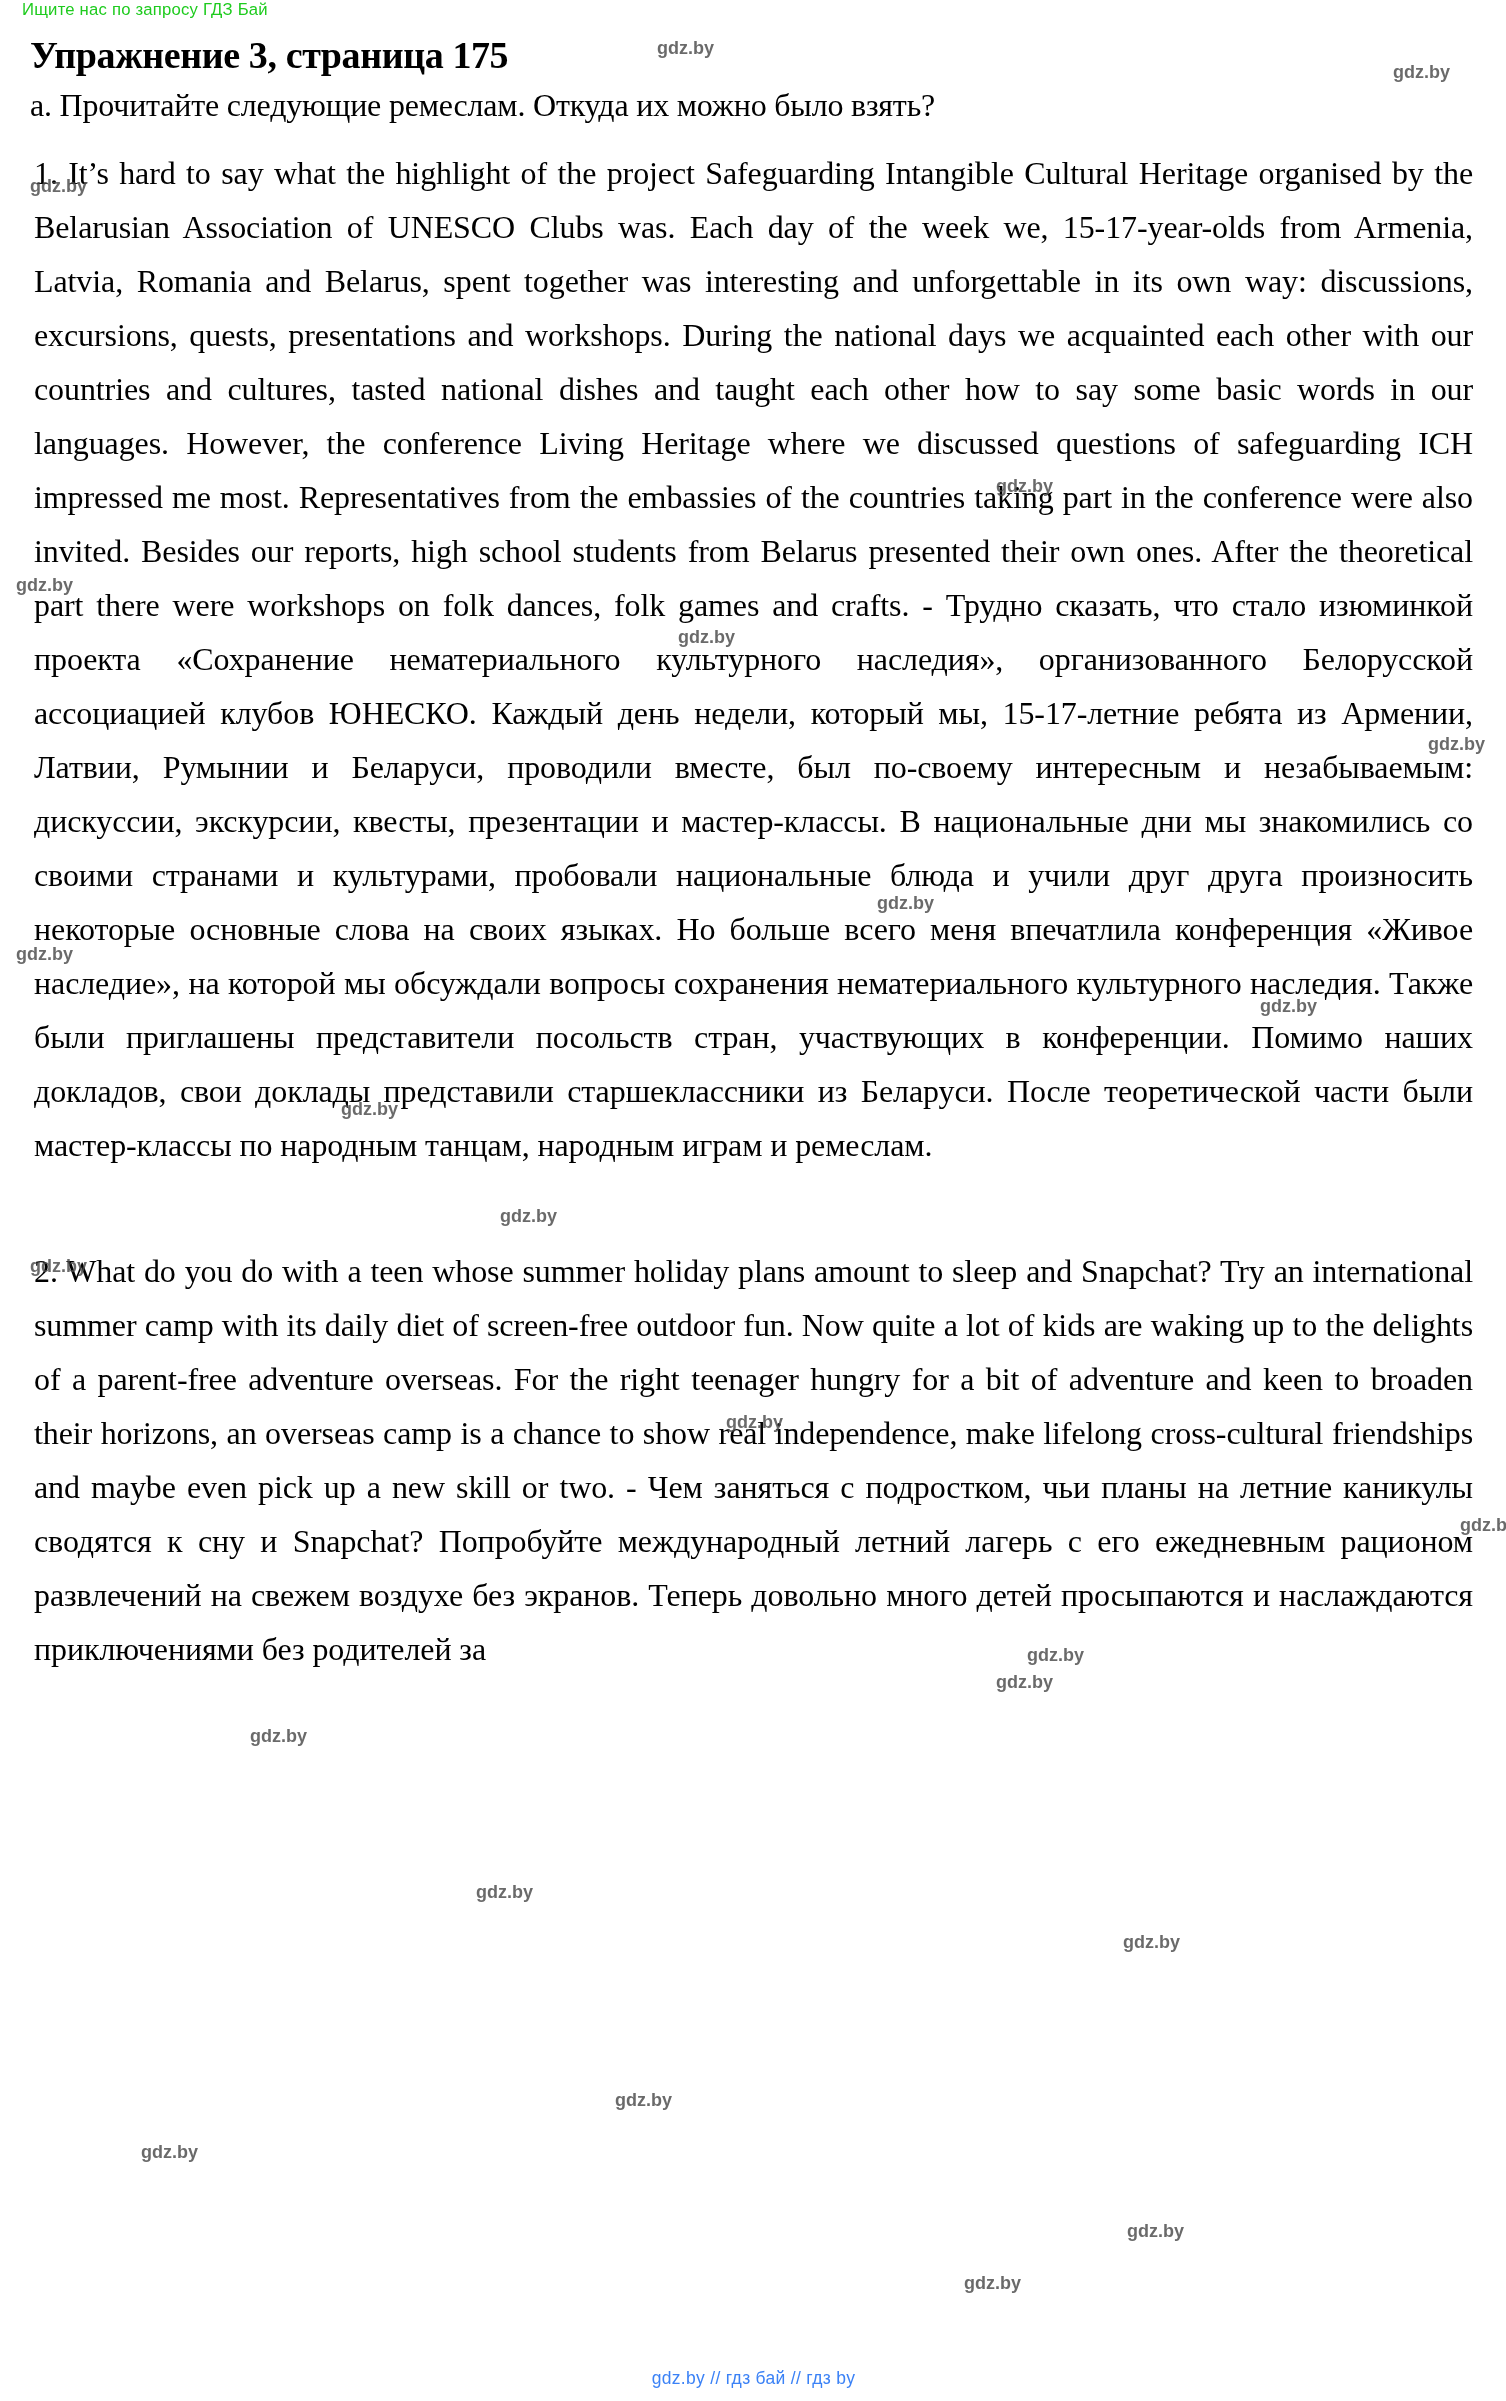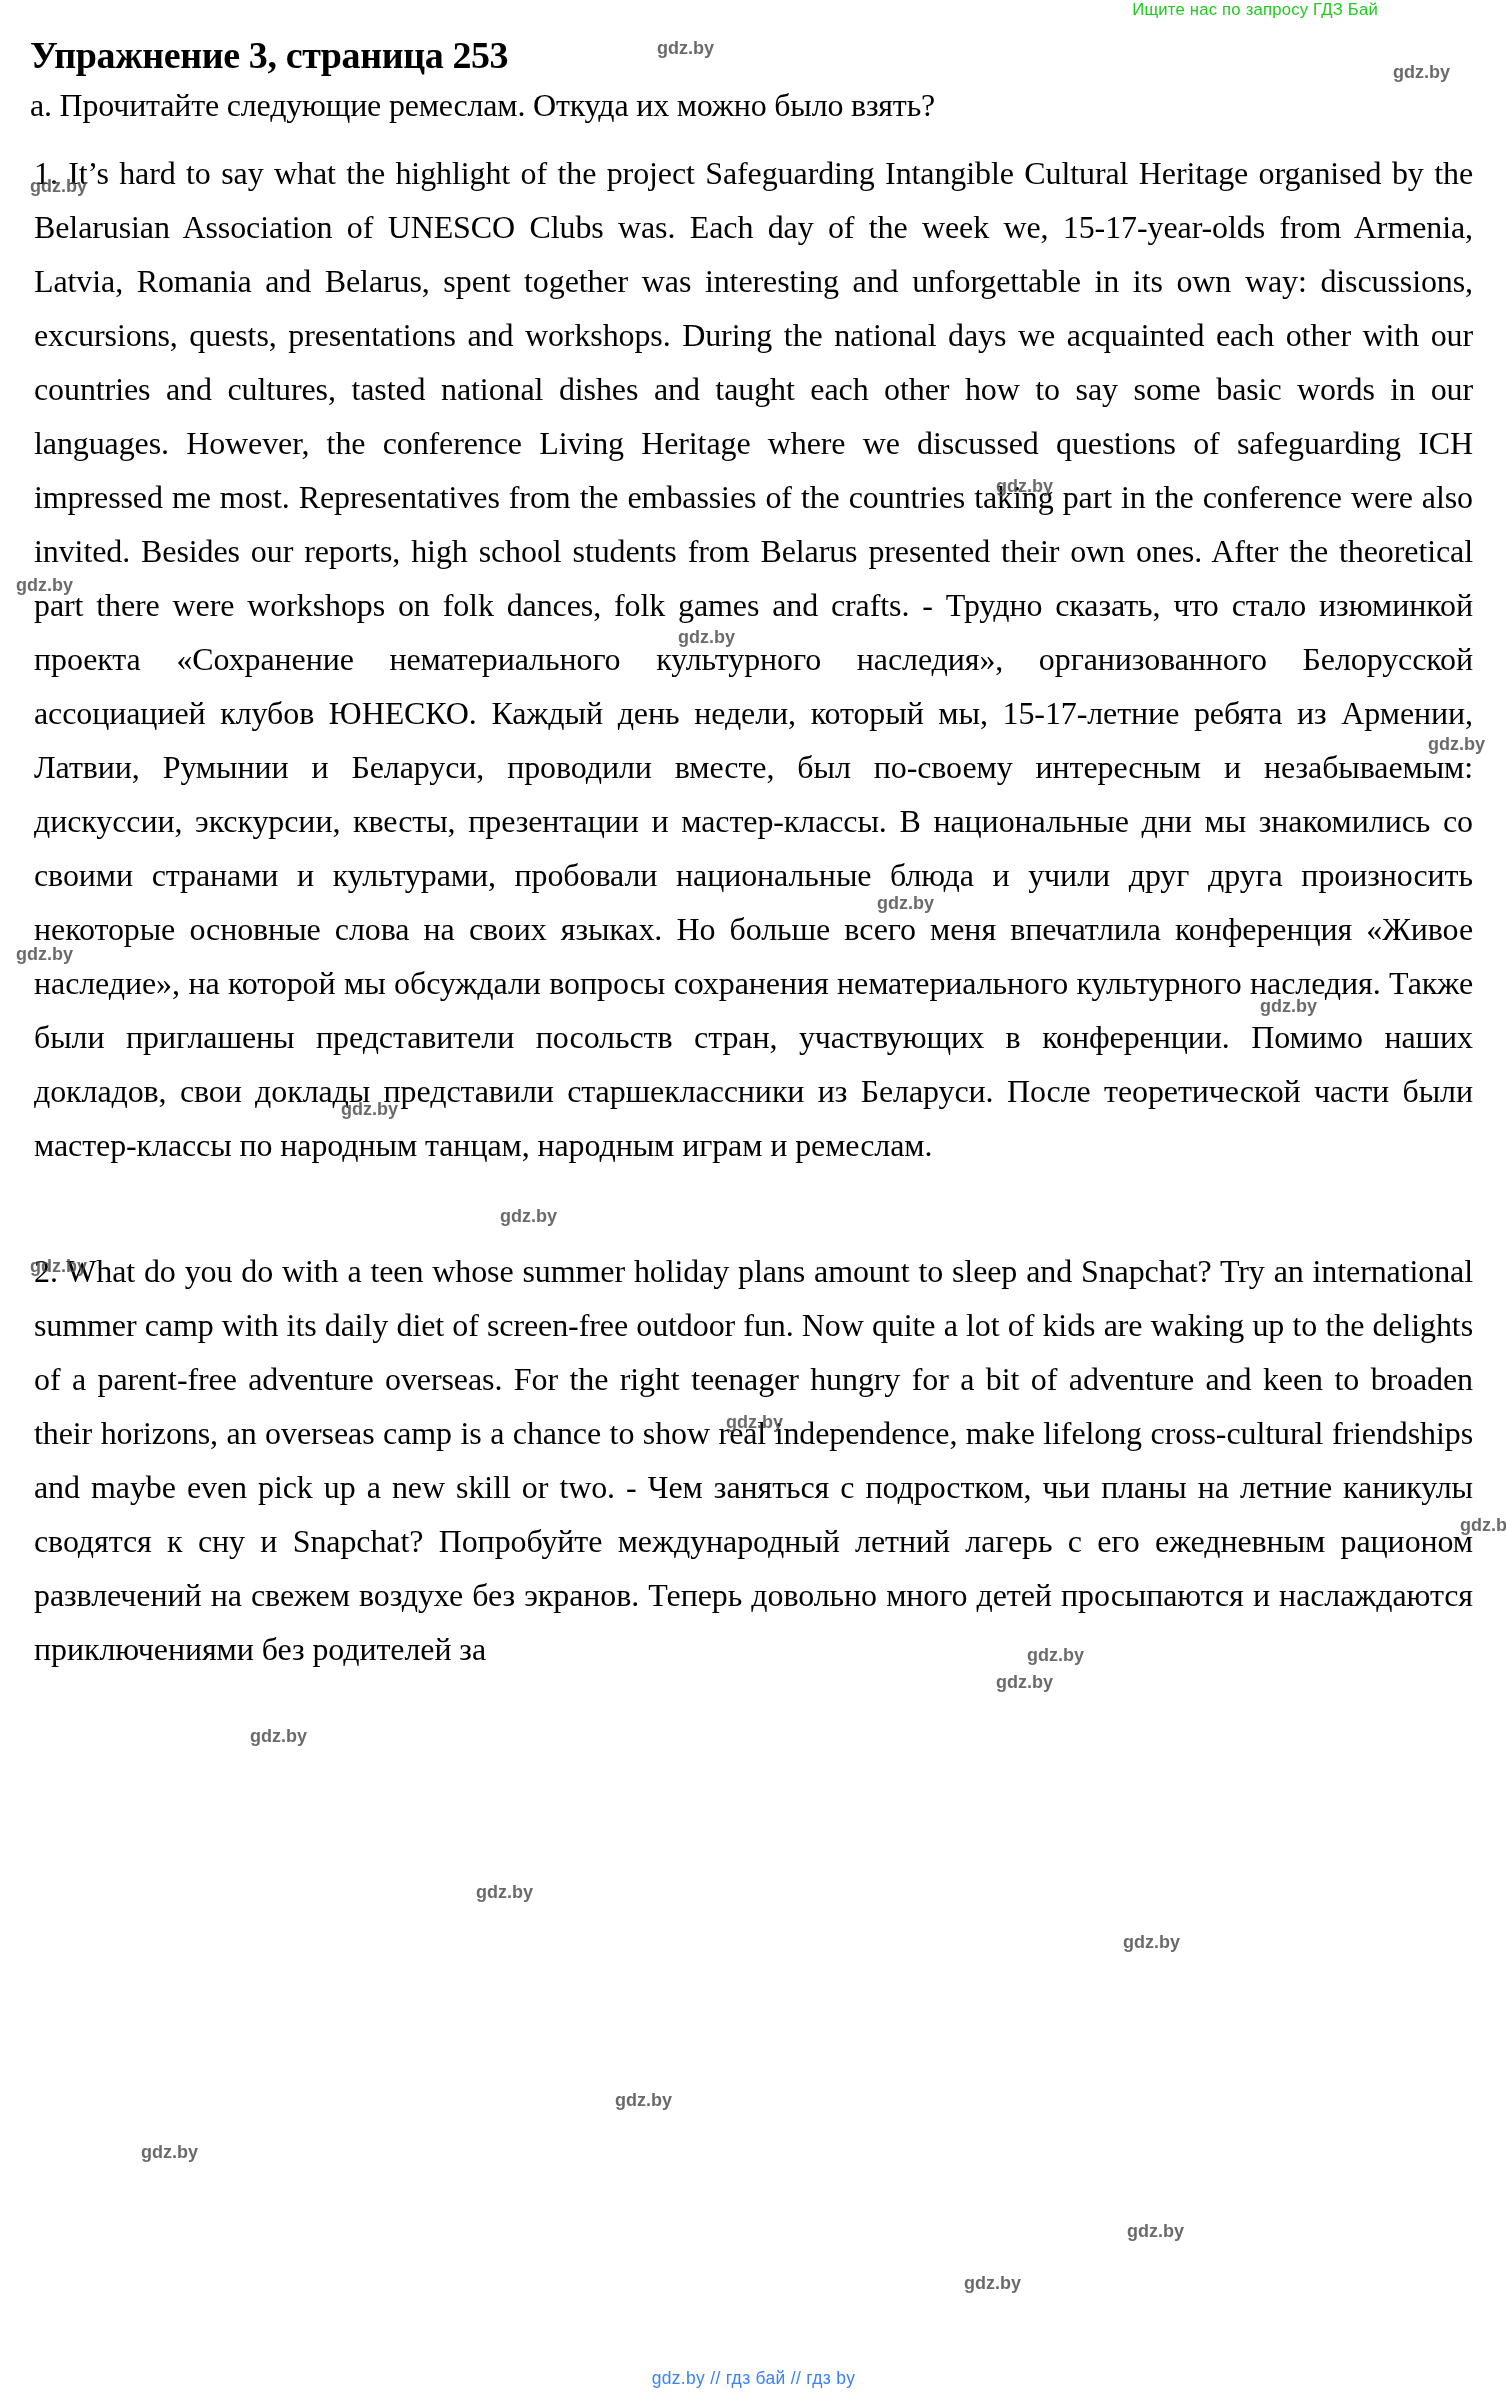--- a/index.html
+++ b/index.html
@@ -23,28 +23,29 @@
     box-sizing: border-box;
     padding: 0 30px;
   }
 
   
   .top-banner {
     position: absolute;
     top: 0px;
     left: 0;
     width: 1378px;
-    text-align: right;
+    text-align: left;
     font-family: "Liberation Sans", "DejaVu Sans", sans-serif;
     font-size: 16.7px;
     font-weight: 400;
     color: #1ECB1E;
     letter-spacing: 0.2px;
     white-space: nowrap;
     line-height: 20.6px;
+    padding-left: 22px;
   }
 
   
   .title {
     margin: 0;
     padding-top: 36px;
     font-size: 38px;
     font-weight: bold;
     line-height: 1.0;
     letter-spacing: -0.4px;
@@ -102,21 +103,21 @@
     letter-spacing: 0.3px;
   }
 </style>
 </head>
 <body>
 
 <div class="page">
 
   <div class="top-banner" style="color: rgb(30, 203, 30);">Ищите нас по запросу ГДЗ Бай</div>
 
-  <h1 class="title">Упражнение 3, страница 253</h1>
+  <h1 class="title">Упражнение 3, страница 175</h1>
 
   <p class="subtitle">a. Прочитайте следующие ремеслам. Откуда их можно было взять?</p>
 
   <p class="body-text">1. It’s hard to say what the highlight of the project Safeguarding Intangible Cultural Heritage organised by the Belarusian Association of UNESCO Clubs was. Each day of the week we, 15-17-year-olds from Armenia, Latvia, Romania and Belarus, spent together was interesting and unforgettable in its own way: discussions, excursions, quests, presentations and workshops. During the national days we acquainted each other with our countries and cultures, tasted national dishes and taught each other how to say some basic words in our languages. However, the conference Living Heritage where we discussed questions of safeguarding ICH impressed me most. Representatives from the embassies of the countries taking part in the conference were also invited. Besides our reports, high school students from Belarus presented their own ones. After the theoretical part there were workshops on folk dances, folk games and crafts. - Трудно сказать, что стало изюминкой проекта «Сохранение нематериального культурного наследия», организованного Белорусской ассоциацией клубов ЮНЕСКО. Каждый день недели, который мы, 15-17-летние ребята из Армении, Латвии, Румынии и Беларуси, проводили вместе, был по-своему интересным и незабываемым: дискуссии, экскурсии, квесты, презентации и мастер-классы. В национальные дни мы знакомились со своими странами и культурами, пробовали национальные блюда и учили друг друга произносить некоторые основные слова на своих языках. Но больше всего меня впечатлила конференция «Живое наследие», на которой мы обсуждали вопросы сохранения нематериального культурного наследия. Также были приглашены представители посольств стран, участвующих в конференции. Помимо наших докладов, свои доклады представили старшеклассники из Беларуси. После теоретической части были мастер-классы по народным танцам, народным играм и ремеслам.</p>
 
   <div class="para-gap"></div>
 
   <p class="body-text">2. What do you do with a teen whose summer holiday plans amount to sleep and Snapchat? Try an international summer camp with its daily diet of screen-free outdoor fun. Now quite a lot of kids are waking up to the delights of a parent-free adventure overseas. For the right teenager hungry for a bit of adventure and keen to broaden their horizons, an overseas camp is a chance to show real independence, make lifelong cross-cultural friendships and maybe even pick up a new skill or two. - Чем заняться с подростком, чьи планы на летние каникулы сводятся к сну и Snapchat? Попробуйте международный летний лагерь с его ежедневным рационом развлечений на свежем воздухе без экранов. Теперь довольно много детей просыпаются и наслаждаются приключениями без родителей за</p>
 
   <div id="watermark-layer">

